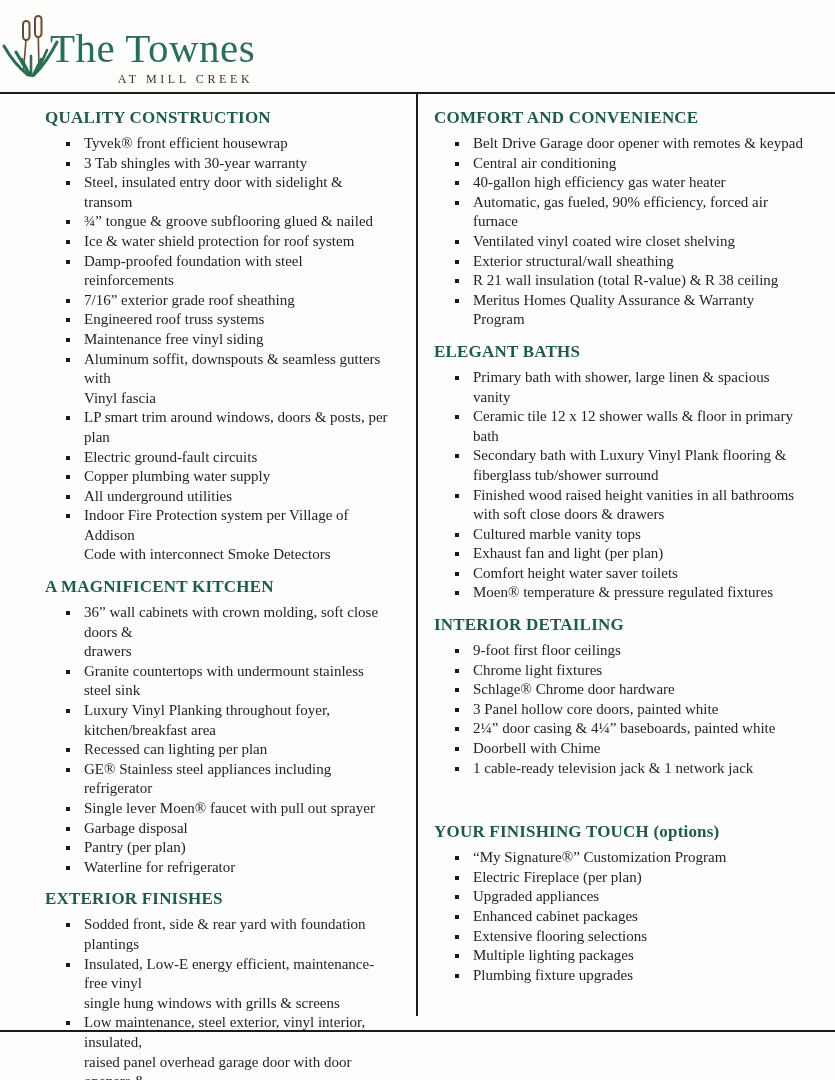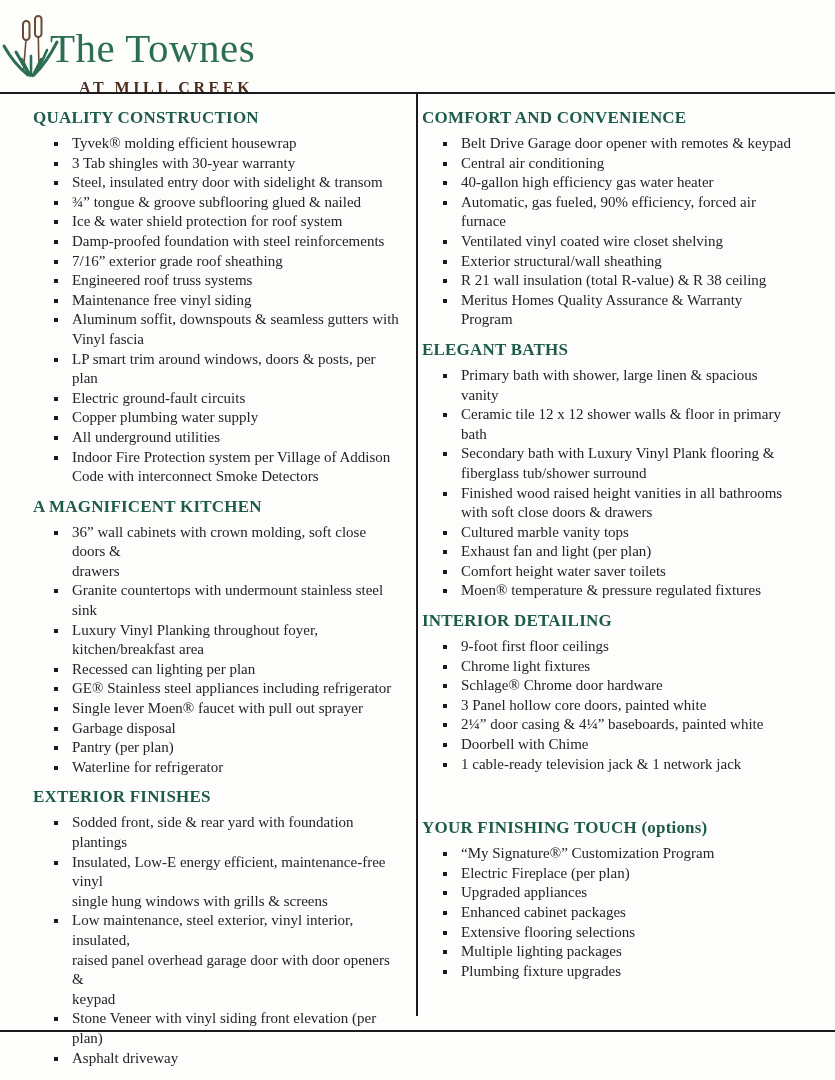--- a/index.html
+++ b/index.html
@@ -36,47 +36,47 @@
   .logo { display: flex; align-items: flex-start; }
   .logo-icon { margin-right: -12px; margin-top: 2px; }
   .brand-text { display: flex; flex-direction: column; padding-top: 16px; }
   .brand-name {
     font-size: 41px;
     line-height: 1.1;
     color: var(--logo-green);
     letter-spacing: 0.5px;
   }
   .brand-tagline {
-    font-size: 16px;
-    font-weight: bold;
+    font-size: 12px;
+    font-weight: normal;
     color: var(--brown);
     letter-spacing: 3.6px;
     text-align: right;
-    margin-top: 8px;
+    margin-top: 1px;
     padding-right: 2px;
   }
 
   
   .rule-top    { position: absolute; top: 92px;  left: 0; width: 835px; height: 2px; background: var(--rule); }
   .rule-bottom { position: absolute; top: 1030px; left: 0; width: 835px; height: 2px; background: var(--rule); }
   .col-divider { position: absolute; top: 94px; left: 416px; width: 2px; height: 922px; background: var(--rule); }
 
   
   .content {
     position: absolute;
     top: 94px; left: 0;
     width: 835px;
     display: flex;
     align-items: flex-start;
   }
   .col { padding-top: 0; }
   .col-left  { width: 416px; padding-left: 33px; padding-right: 14px; }
   .col-right { width: 417px; padding-left: 6px; padding-right: 12px; }
 
-  section { margin: 0; }
+  section { margin: 12px; }
   h2.section-title {
     font-size: 17px;
     font-weight: bold;
     color: var(--green);
     margin: 10px 0 6px 0;
     line-height: 20px;
     letter-spacing: 0.2px;
   }
   section:first-child h2.section-title { margin-top: 14px; }
   section.extra-gap h2.section-title { margin-top: 44px; }
@@ -130,21 +130,21 @@
 
   <div class="rule-top"></div>
   <div class="col-divider"></div>
   <div class="rule-bottom"></div>
 
   <div class="content">
     <div class="col col-left">
         <section>
           <h2 class="section-title">QUALITY CONSTRUCTION</h2>
           <ul class="feature-list">
-            <li class="feature-item"><span class="bullet"></span><span class="item-text">Tyvek® molding efficient housewrap</span></li>
+            <li class="feature-item"><span class="bullet"></span><span class="item-text">Tyvek® front efficient housewrap</span></li>
             <li class="feature-item"><span class="bullet"></span><span class="item-text">3 Tab shingles with 30-year warranty</span></li>
             <li class="feature-item"><span class="bullet"></span><span class="item-text">Steel, insulated entry door with sidelight &amp; transom</span></li>
             <li class="feature-item"><span class="bullet"></span><span class="item-text">¾” tongue &amp; groove subflooring glued &amp; nailed</span></li>
             <li class="feature-item"><span class="bullet"></span><span class="item-text">Ice &amp; water shield protection for roof system</span></li>
             <li class="feature-item"><span class="bullet"></span><span class="item-text">Damp-proofed foundation with steel reinforcements</span></li>
             <li class="feature-item"><span class="bullet"></span></li>
             <li class="feature-item"><span class="bullet"></span><span class="item-text">7/16” exterior grade roof sheathing</span></li>
             <li class="feature-item"><span class="bullet"></span><span class="item-text">Engineered roof truss systems</span></li>
             <li class="feature-item"><span class="bullet"></span><span class="item-text">Maintenance free vinyl siding</span></li>
             <li class="feature-item"><span class="bullet"></span><span class="item-text">Aluminum soffit, downspouts &amp; seamless gutters with

